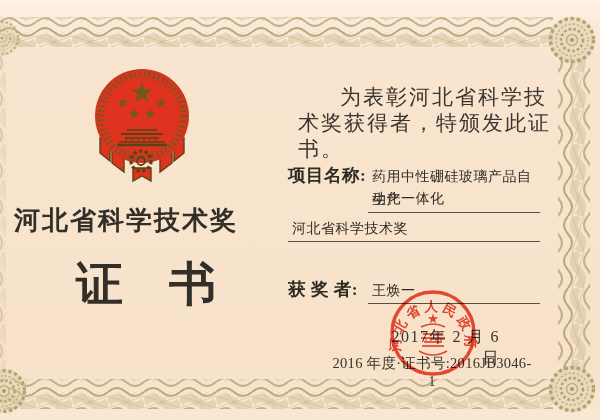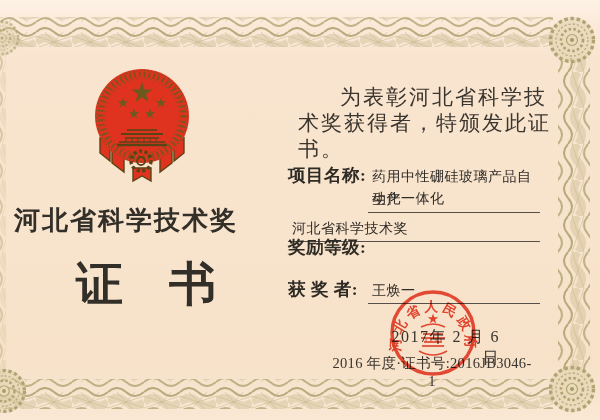--- a/index.html
+++ b/index.html
@@ -127,21 +127,20 @@
     <span class="f-value">药用中性硼硅玻璃产品自动化一体化</span>
   </div>
   <div class="field-row" style="top:178px">
     <span class="f-label ghost"></span>
     <span class="f-value">生产</span>
   </div>
   <div class="field-row" style="top:207px">
     <span class="f-value">河北省科学技术奖</span>
   </div>
   <div class="field-row" style="top:237px">
-    <span class="f-label">奖励等级:</span>
   </div>
   <div class="field-row" style="top:269px">
     <span class="f-label">获 奖 者:</span>
     <span class="f-value">王焕一</span>
   </div>
 
   <div class="date-line">2017年 2 月 6 日</div>
   <div class="certno-line">2016 年度·证书号:2016JB3046-1</div>
 
   <svg class="seal" width="90" height="90" viewBox="0 0 90 90">

